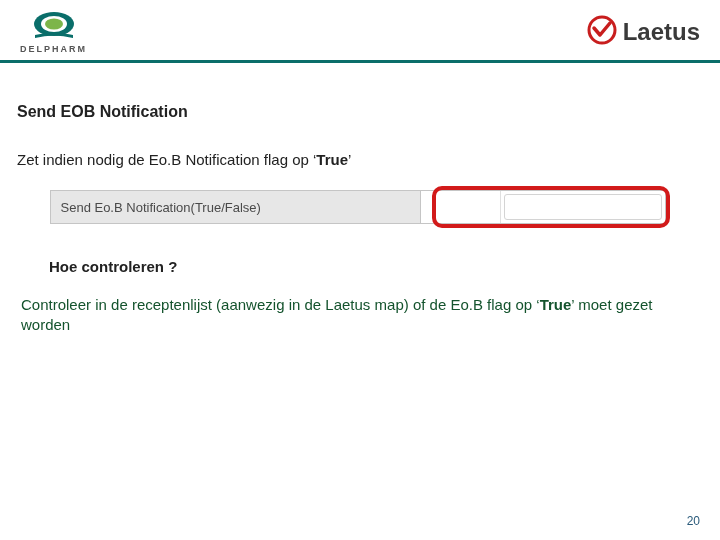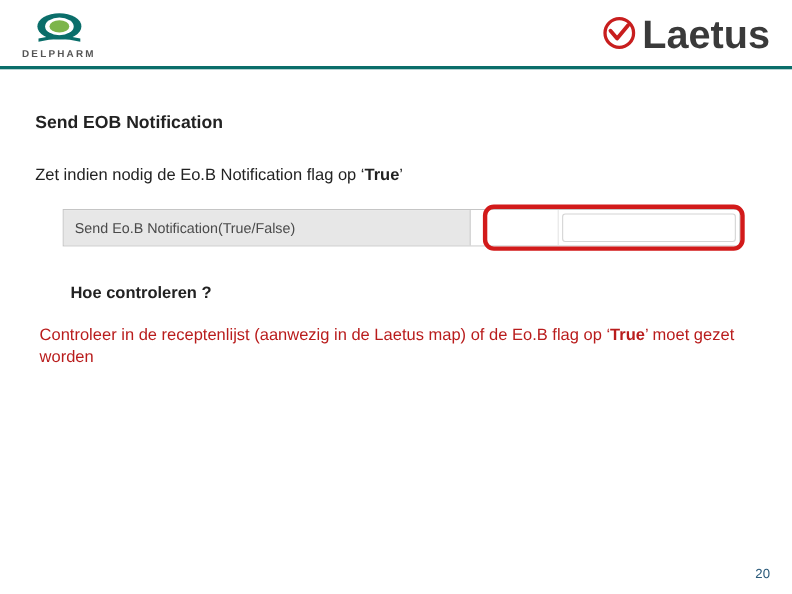--- a/index.html
+++ b/index.html
@@ -41,27 +41,27 @@
     color: #808b91;
     flex: 1;
     text-align: left;
     padding-left: 90px;
   }
   .logo-right {
     display: flex;
     align-items: center;
   }
   .laetus-text {
-    font-size: 36px;
+    font-size: 24px;
     font-weight: 700;
     color: #3a3a3a;
     margin-left: 6px;
   }
   .content {
-    padding: 40px 22px 0 32px;
+    padding: 40px 22px 0 17px;
   }
   .section-heading {
     font-size: 16px;
     font-weight: 700;
     color: #222;
     margin-bottom: 30px;
   }
   .instruction {
     font-size: 15px;
     color: #222;
@@ -124,21 +124,21 @@
   .sub-heading {
     font-size: 15px;
     font-weight: 700;
     color: #222;
     margin-bottom: 20px;
     padding-left: 4px;
     margin-left: 28px;
   }
   .body-text {
     font-size: 15px;
-    color: #b91c1c;
+    color: #14532d;
     line-height: 1.35;
     padding-left: 4px;
   }
   .page-num {
     position: absolute;
     bottom: 12px;
     right: 20px;
     font-size: 12px;
     color: #2a5a7a;
   }

